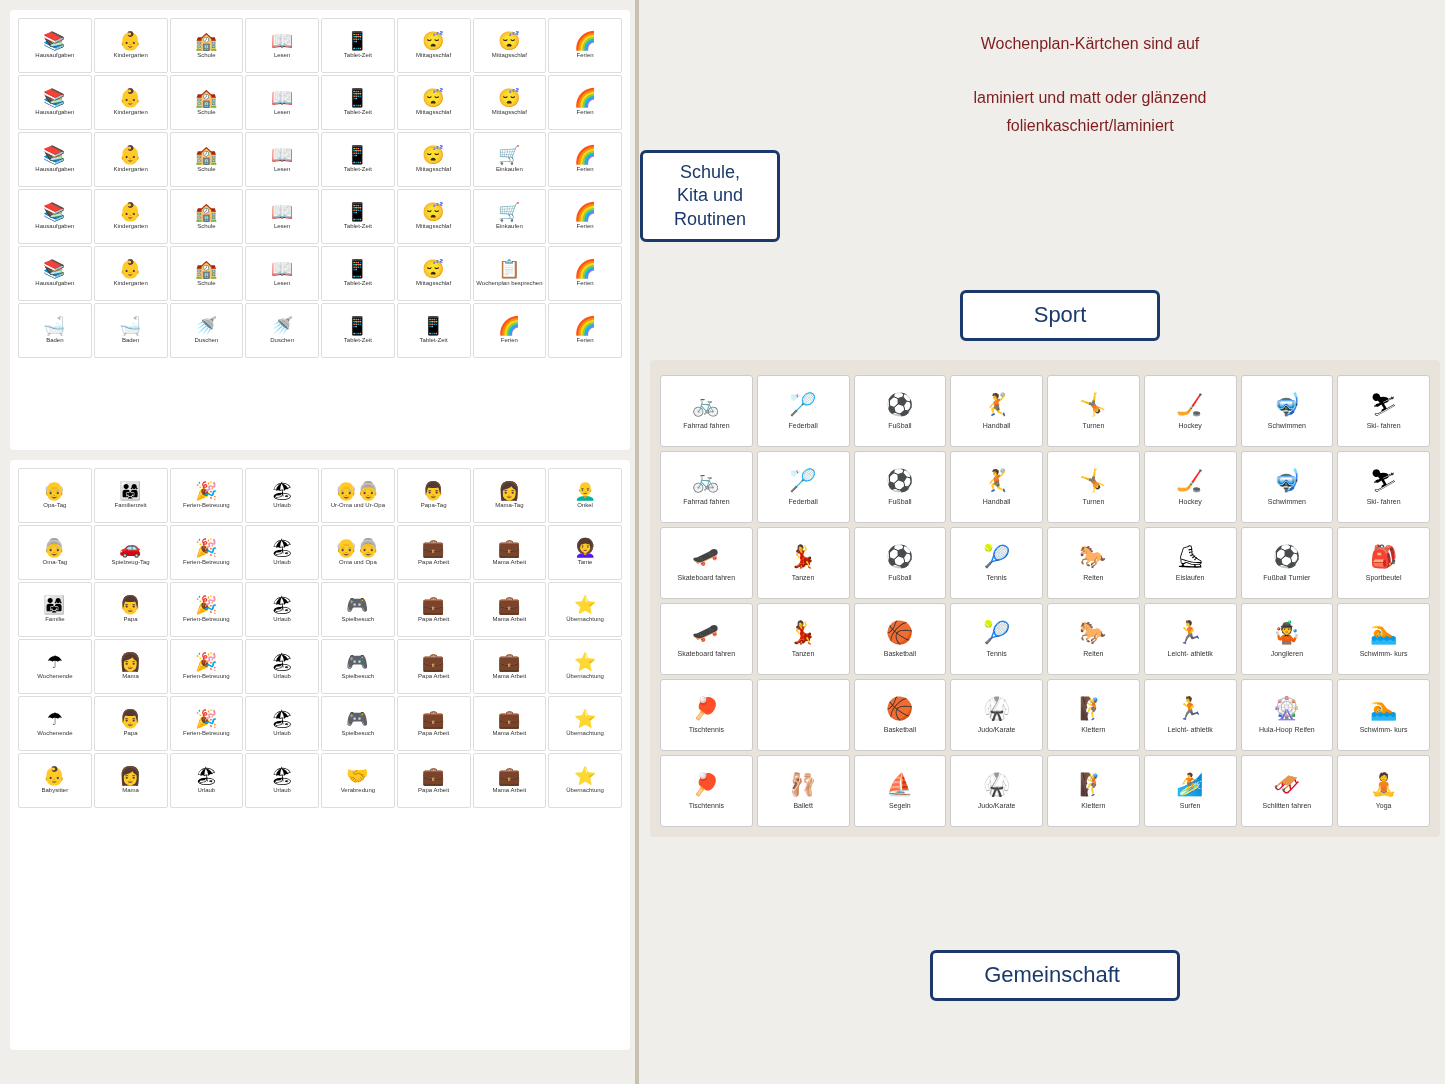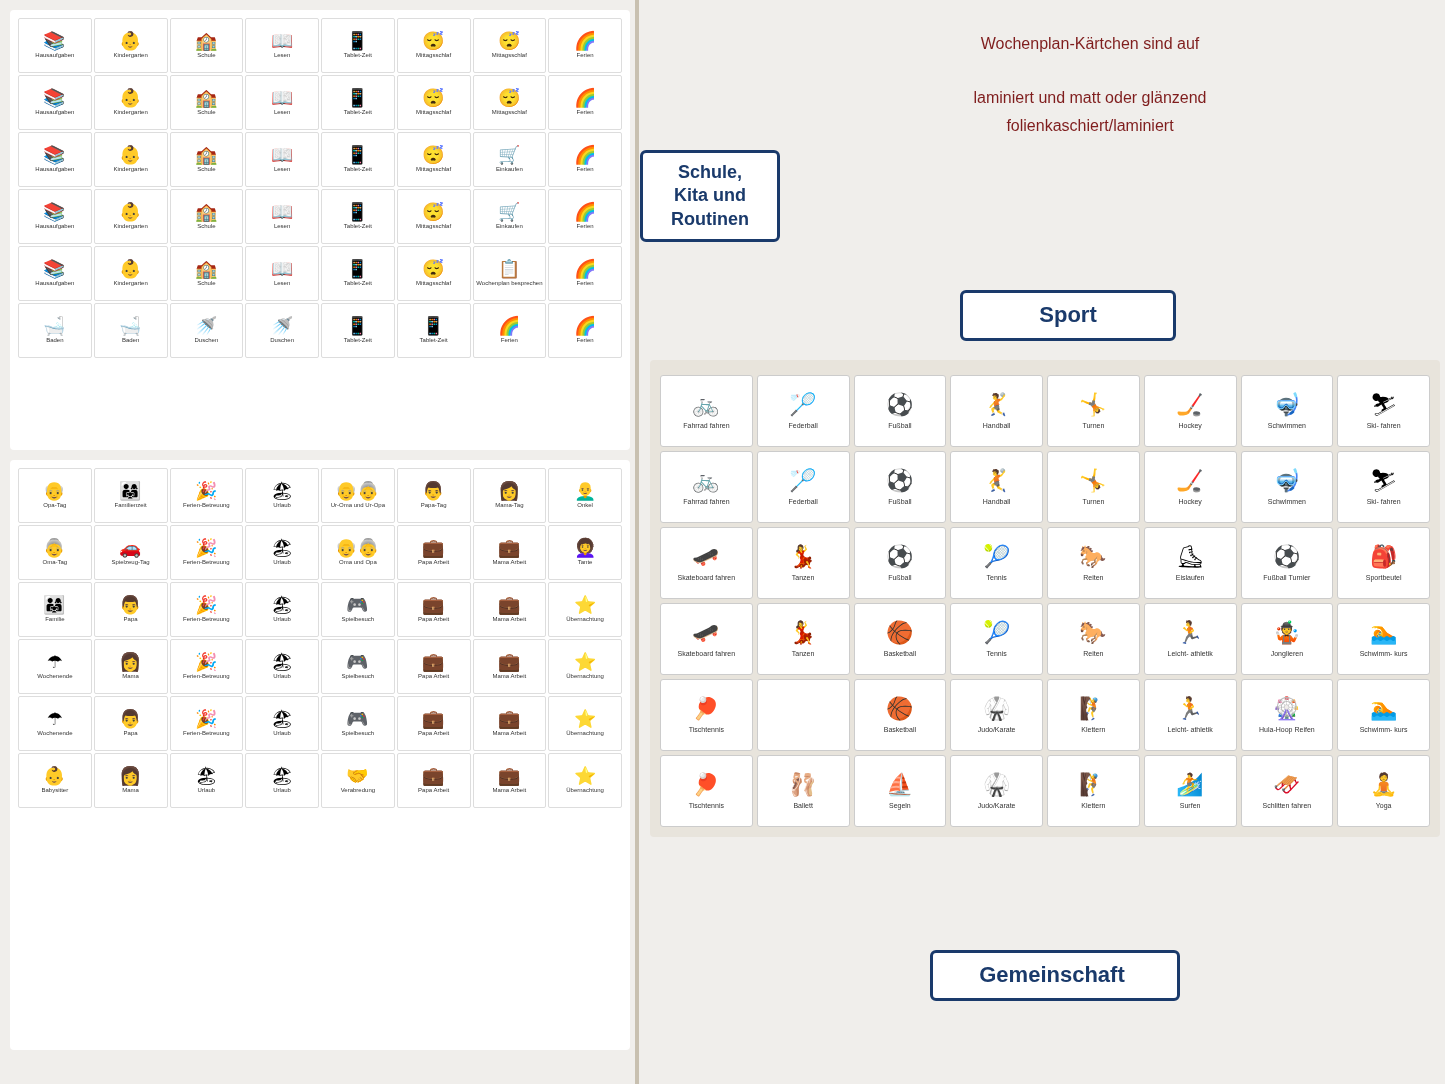--- a/index.html
+++ b/index.html
@@ -83,36 +83,36 @@
       position: absolute;
       left: 640px;
       top: 150px;
       width: 140px;
     }
 
     .category-box.sport {
       position: absolute;
       left: 960px;
       top: 290px;
-      width: 216px;
+      width: 200px;
       text-align: center;
     }
 
     .category-box.gemeinschaft {
       position: absolute;
       left: 930px;
       top: 950px;
       width: 250px;
       text-align: center;
       padding-left: 14px;
     }
 
     .category-label {
       color: #1a3a6b;
-      font-weight: bold;
+      font-weight: normal;
       font-size: 22px;
       text-align: center;
       line-height: 1.3;
     }
 
     
     .sport-section {
       position: absolute;
       left: 650px;
       top: 360px;

